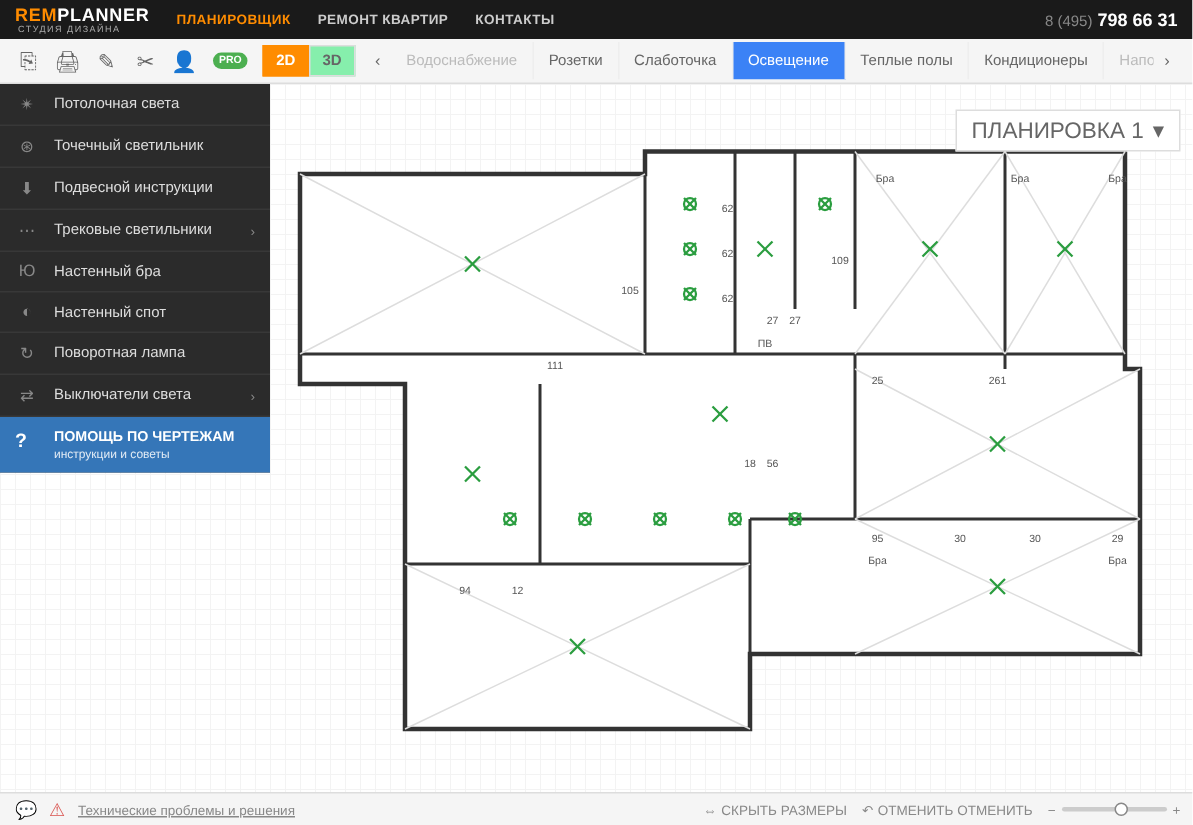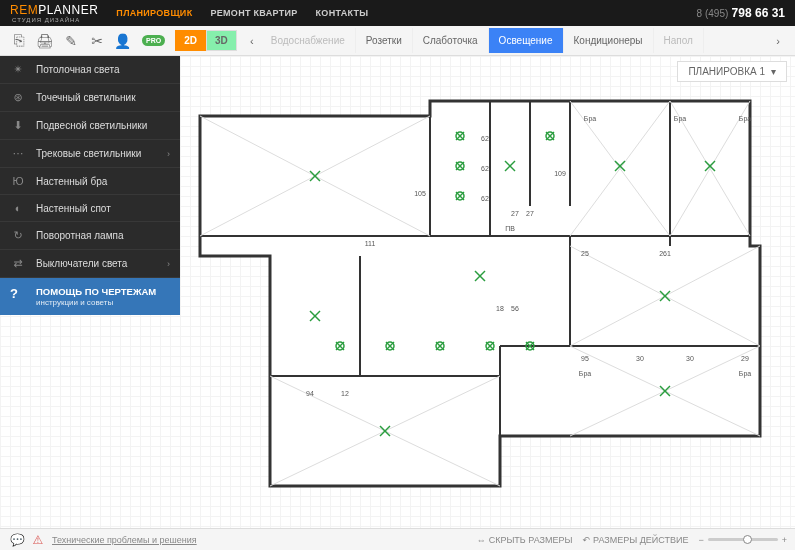--- a/index.html
+++ b/index.html
@@ -1,20 +1,20 @@
 <!DOCTYPE html>
 <html><head>
 <meta charset="utf-8">
 <style>
 * { margin: 0; padding: 0; box-sizing: border-box; font-family: Arial, sans-serif; }
 body { width: 795px; height: 550px; overflow: hidden; background: #fff; position: relative; }
 
 
 .header { height: 26px; background: #1a1a1a; display: flex; align-items: center; padding: 0 10px; color: #fff; font-size: 10px; }
-.logo { font-weight: normal; font-size: 12px; letter-spacing: 0.5px; }
+.logo { font-weight: bold; font-size: 12px; letter-spacing: 0.5px; }
 .logo .rem { color: #ff8c00; }
 .logo .planner { color: #fff; }
 .logo-sub { font-size: 6px; color: #aaa; margin-left: 2px; letter-spacing: 1px; }
 .nav-item { color: #ccc; font-size: 9px; font-weight: bold; margin-left: 18px; cursor: pointer; letter-spacing: 0.3px; }
 .nav-item.active { color: #ff8c00; }
 .phone { margin-left: auto; font-size: 12px; color: #fff; }
 .phone .prefix { color: #888; font-size: 10px; }
 
 
 .toolbar { height: 30px; background: #f5f5f5; border-bottom: 1px solid #ddd; display: flex; align-items: center; padding: 0 8px; }
@@ -24,21 +24,21 @@
 .view-btn { padding: 4px 8px; font-size: 10px; font-weight: bold; cursor: pointer; border: 1px solid #ddd; }
 .view-btn.active { background: #ff8c00; color: #fff; border-color: #ff8c00; }
 .view-btn:not(.active) { background: #86efac; color: #666; }
 .tab-arrow { width: 18px; text-align: center; cursor: pointer; color: #666; font-size: 11px; }
 .tabs { display: flex; flex: 1; overflow: hidden; }
 .tab { padding: 7px 10px; font-size: 10px; color: #666; cursor: pointer; border-right: 1px solid #eee; white-space: nowrap; }
 .tab.disabled { color: #bbb; }
 .tab.active { background: #3b82f6; color: #fff; }
 
 
-.layout-dd { position: absolute; top: 61px; right: 8px; background: #fff; border: 1px solid #ddd; padding: 4px 10px; font-size: 10px; color: #666; cursor: pointer; z-index: 5; display: flex; align-items: center; gap: 6px; }
+.layout-dd { position: absolute; top: 73px; right: 8px; background: #fff; border: 1px solid #ddd; padding: 4px 10px; font-size: 15px; color: #666; cursor: pointer; z-index: 5; display: flex; align-items: center; gap: 6px; }
 
 
 .sidebar { position: absolute; top: 56px; left: 0; width: 180px; background: #2b2b2b; z-index: 10; }
 .side-item { display: flex; align-items: center; padding: 7px 10px; color: #ddd; font-size: 10px; cursor: pointer; border-bottom: 1px solid #383838; }
 .side-icon { width: 16px; margin-right: 10px; display: flex; align-items: center; justify-content: center; color: #888; font-size: 11px; }
 .side-arrow { margin-left: auto; color: #888; font-size: 9px; }
 .side-help { background: #3576b8; color: #fff; padding: 8px 10px; font-size: 9px; cursor: pointer; display: flex; align-items: flex-start; }
 .side-help-icon { width: 16px; margin-right: 10px; font-size: 13px; font-weight: bold; }
 .side-help-title { font-weight: bold; font-size: 9.5px; }
 .side-help-sub { font-size: 8px; opacity: 0.85; margin-top: 1px; }
@@ -82,20 +82,21 @@
   <div class="view-toggle">
     <div class="view-btn active">2D</div>
     <div class="view-btn">3D</div>
   </div>
   <div class="tab-arrow">‹</div>
   <div class="tabs">
     <div class="tab disabled">Водоснабжение</div>
     <div class="tab">Розетки</div>
     <div class="tab">Слаботочка</div>
     <div class="tab active">Освещение</div>
+    <div class="tab">Теплые полы</div>
     <div class="tab">Кондиционеры</div>
     <div class="tab disabled">Напол</div>
   </div>
   <div class="tab-arrow">›</div>
 </div>
 
 <div class="layout-dd">
   <span>ПЛАНИРОВКА 1</span>
   <span>▾</span>
 </div>
@@ -259,21 +260,21 @@
   <div class="side-item">
       <span class="side-icon">✴</span>
       <span>Потолочная света</span>
     </div>
   <div class="side-item">
       <span class="side-icon">⊛</span>
       <span>Точечный светильник</span>
     </div>
   <div class="side-item">
       <span class="side-icon">⬇</span>
-      <span>Подвесной светильники</span>
+      <span>Подвесной инструкции</span>
     </div>
   <div class="side-item">
       <span class="side-icon">⋯</span>
       <span>Трековые светильники</span>
       <span class="side-arrow">›</span>
     </div>
   <div class="side-item">
       <span class="side-icon">Ю</span>
       <span>Настенный бра</span>
     </div>
@@ -303,21 +304,21 @@
   <span class="bb-icon">💬</span>
   <span class="bb-icon" style="color:#d9534f">⚠</span>
   <span class="bb-link">Технические проблемы и решения</span>
   <div class="bb-right">
     <span class="bb-action">
         <span>⇔</span>
         <span>СКРЫТЬ РАЗМЕРЫ</span>
       </span>
     <span class="bb-action">
         <span>↶</span>
-        <span>РАЗМЕРЫ ДЕЙСТВИЕ</span>
+        <span>ОТМЕНИТЬ ОТМЕНИТЬ</span>
       </span>
     <div class="zoom">
       <span style="cursor:pointer">−</span>
       <div class="zoom-track">
           <div class="zoom-thumb"></div>
         </div>
       <span style="cursor:pointer">+</span>
     </div>
   </div>
 </div>

